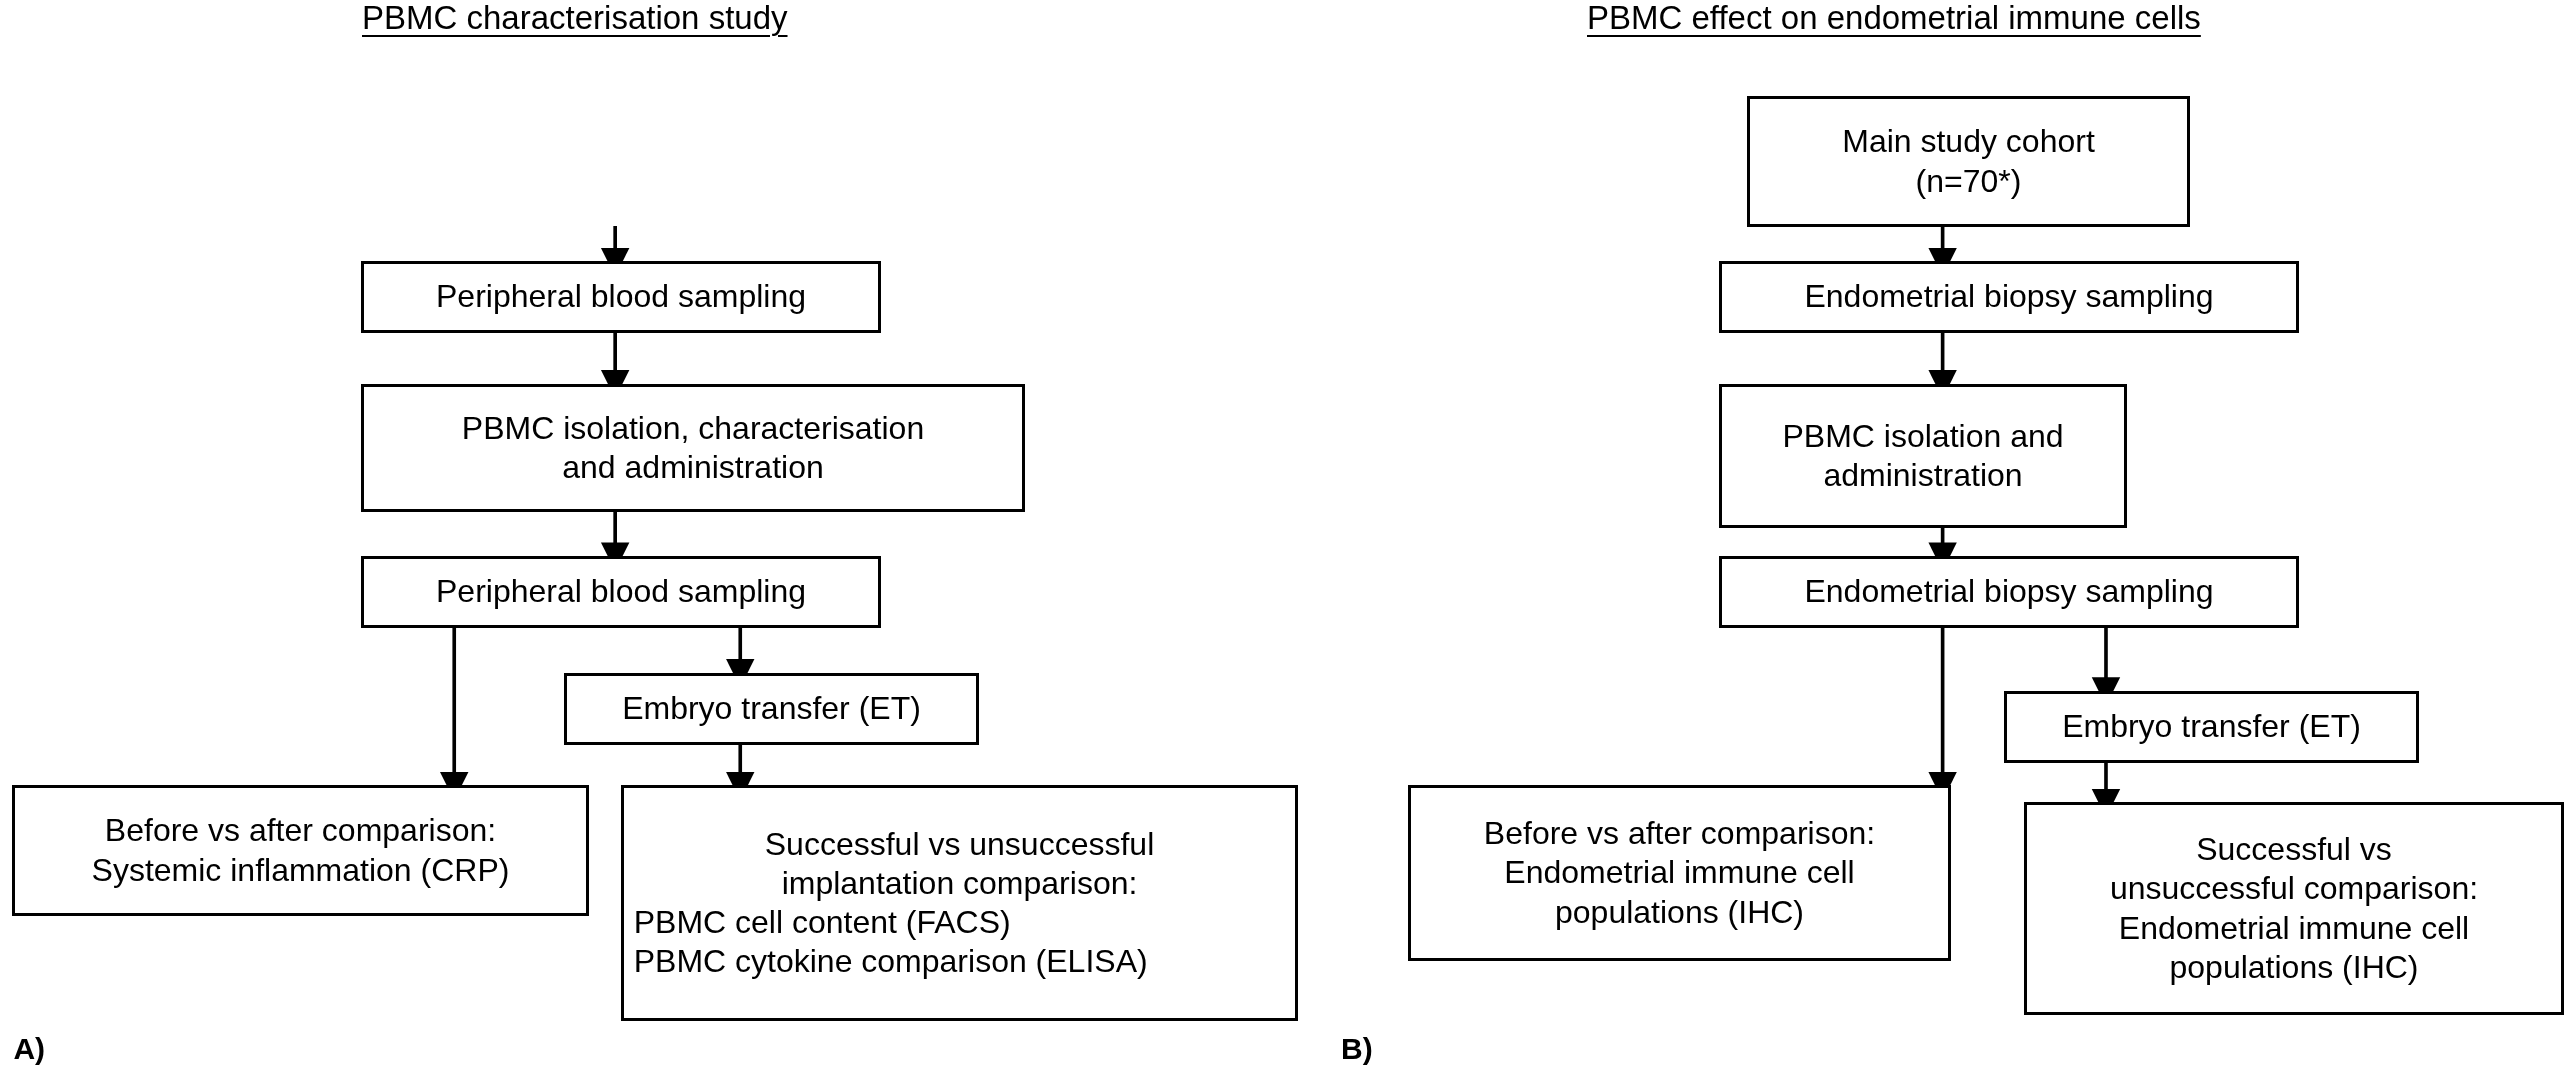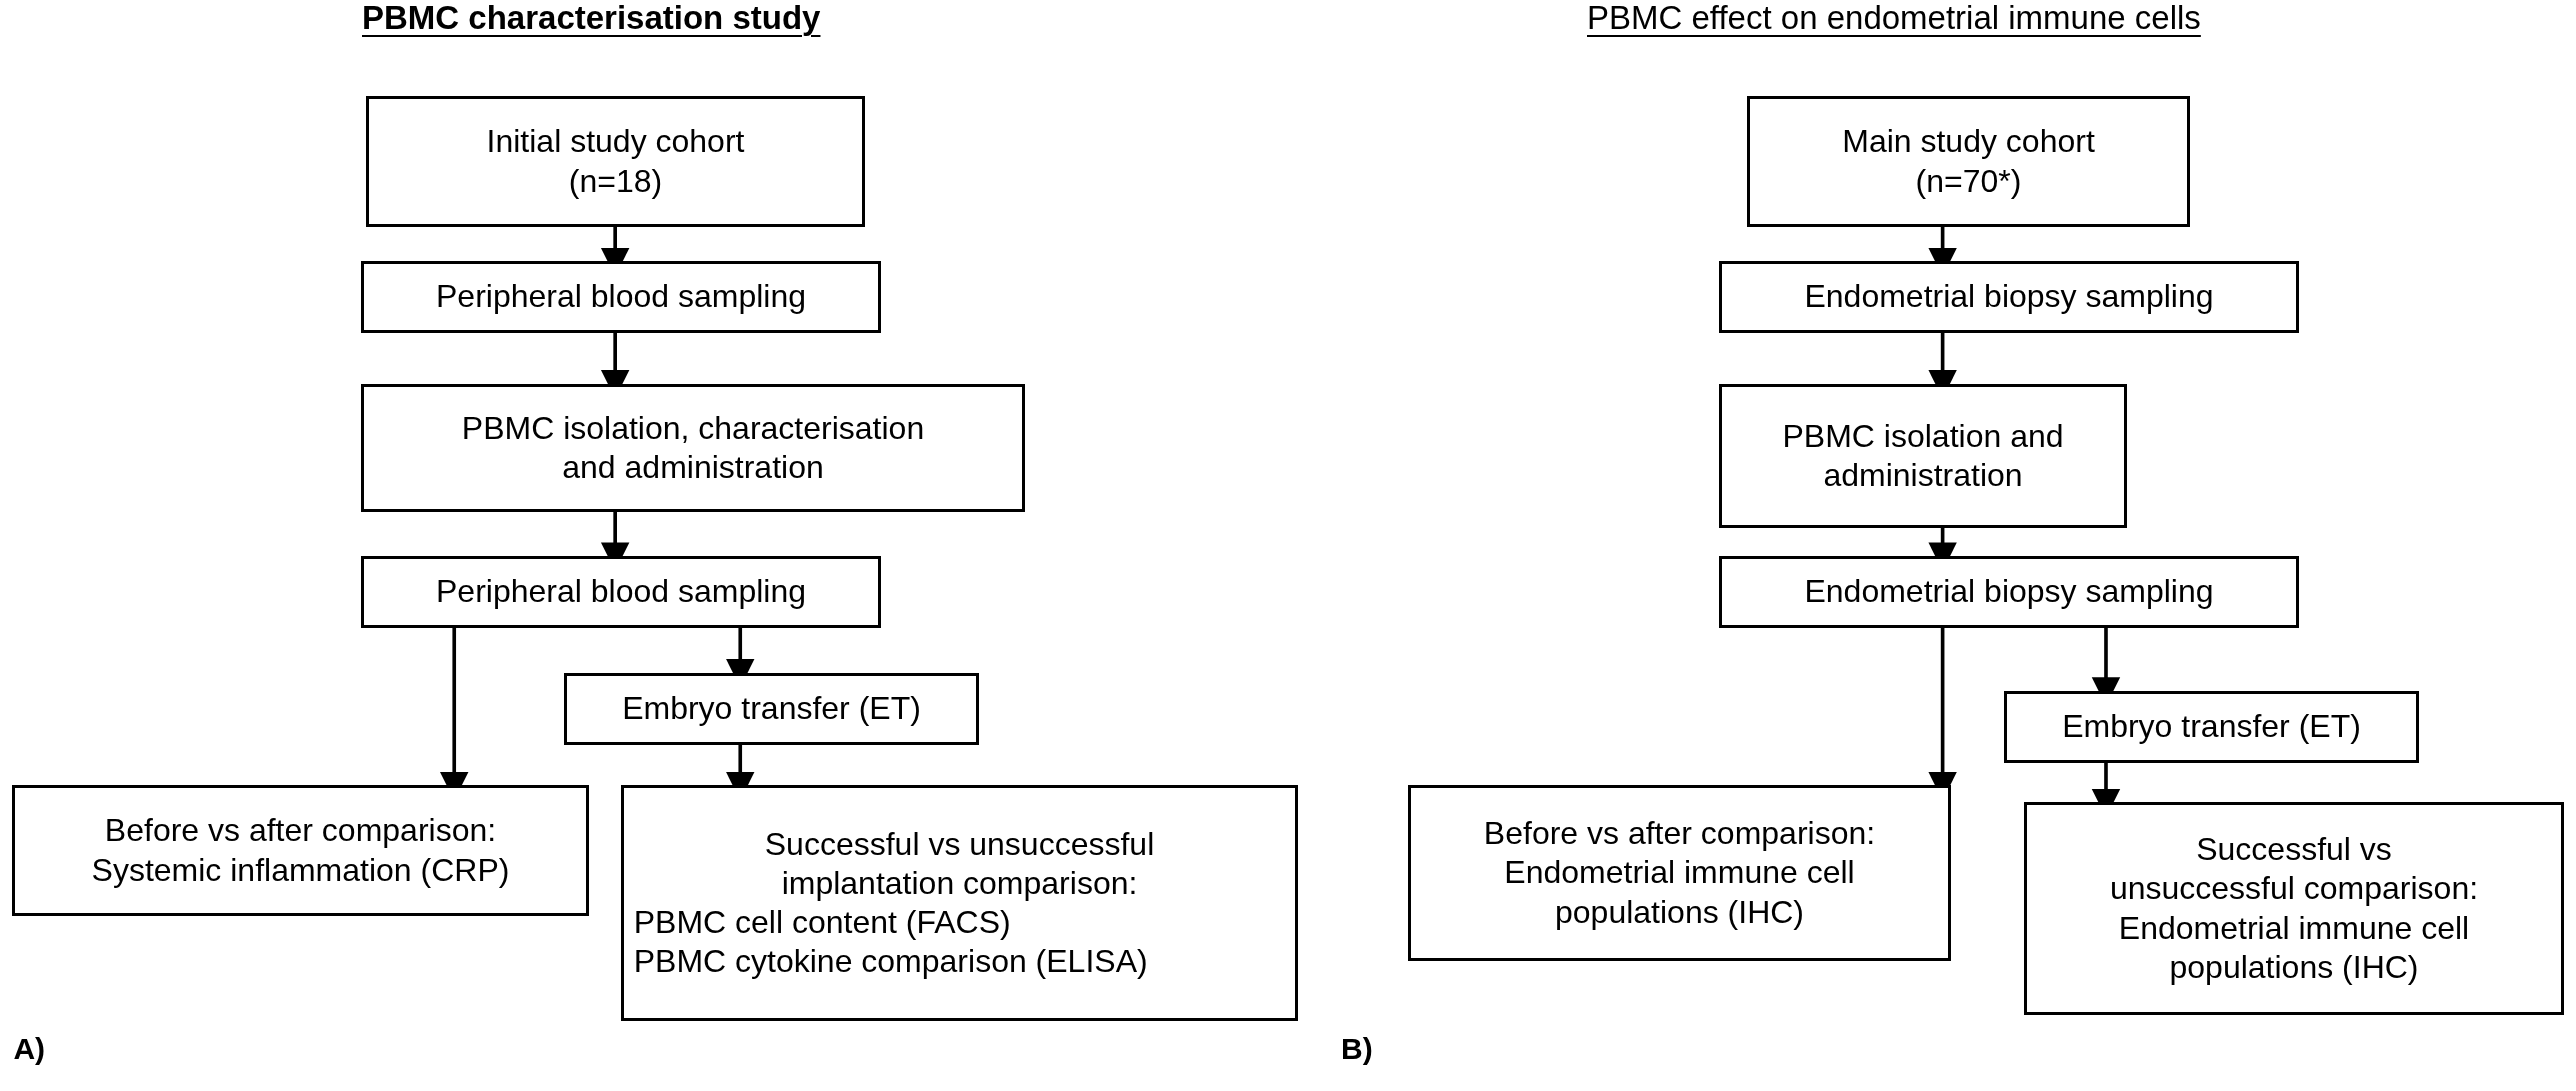--- a/index.html
+++ b/index.html
@@ -97,26 +97,22 @@
       <line x1="3199" y1="842" x2="3199" y2="916"></line>
 
       <line x1="3199" y1="1032" x2="3199" y2="1294"></line>
 
       <line x1="3468" y1="1032" x2="3468" y2="1138"></line>
 
       <line x1="3468" y1="1256" x2="3468" y2="1322"></line>
     </g>
   </svg>
 
-  <div class="panel-title" style="left:362px; top:1.2px;font-weight:bold;">PBMC characterisation study</div>
+  <div class="panel-title" style="left:362px; top:1.2px;">PBMC characterisation study</div>
 
-  <div class="node center" style="left:366px; top:96px; width:499px; height:131px;">
-    <span class="ln">Initial study cohort</span>
-    <span class="ln">(n=18)</span>
-  </div>
 
   <div class="node center" style="left:361px; top:261px; width:520px; height:72px;">
     <span class="ln">Peripheral blood sampling</span>
   </div>
 
   <div class="node left" style="left:361px; top:384px; width:664px; height:128px;">
     <span class="ln">PBMC isolation, characterisation</span>
     <span class="ln">and administration</span>
   </div>
 

